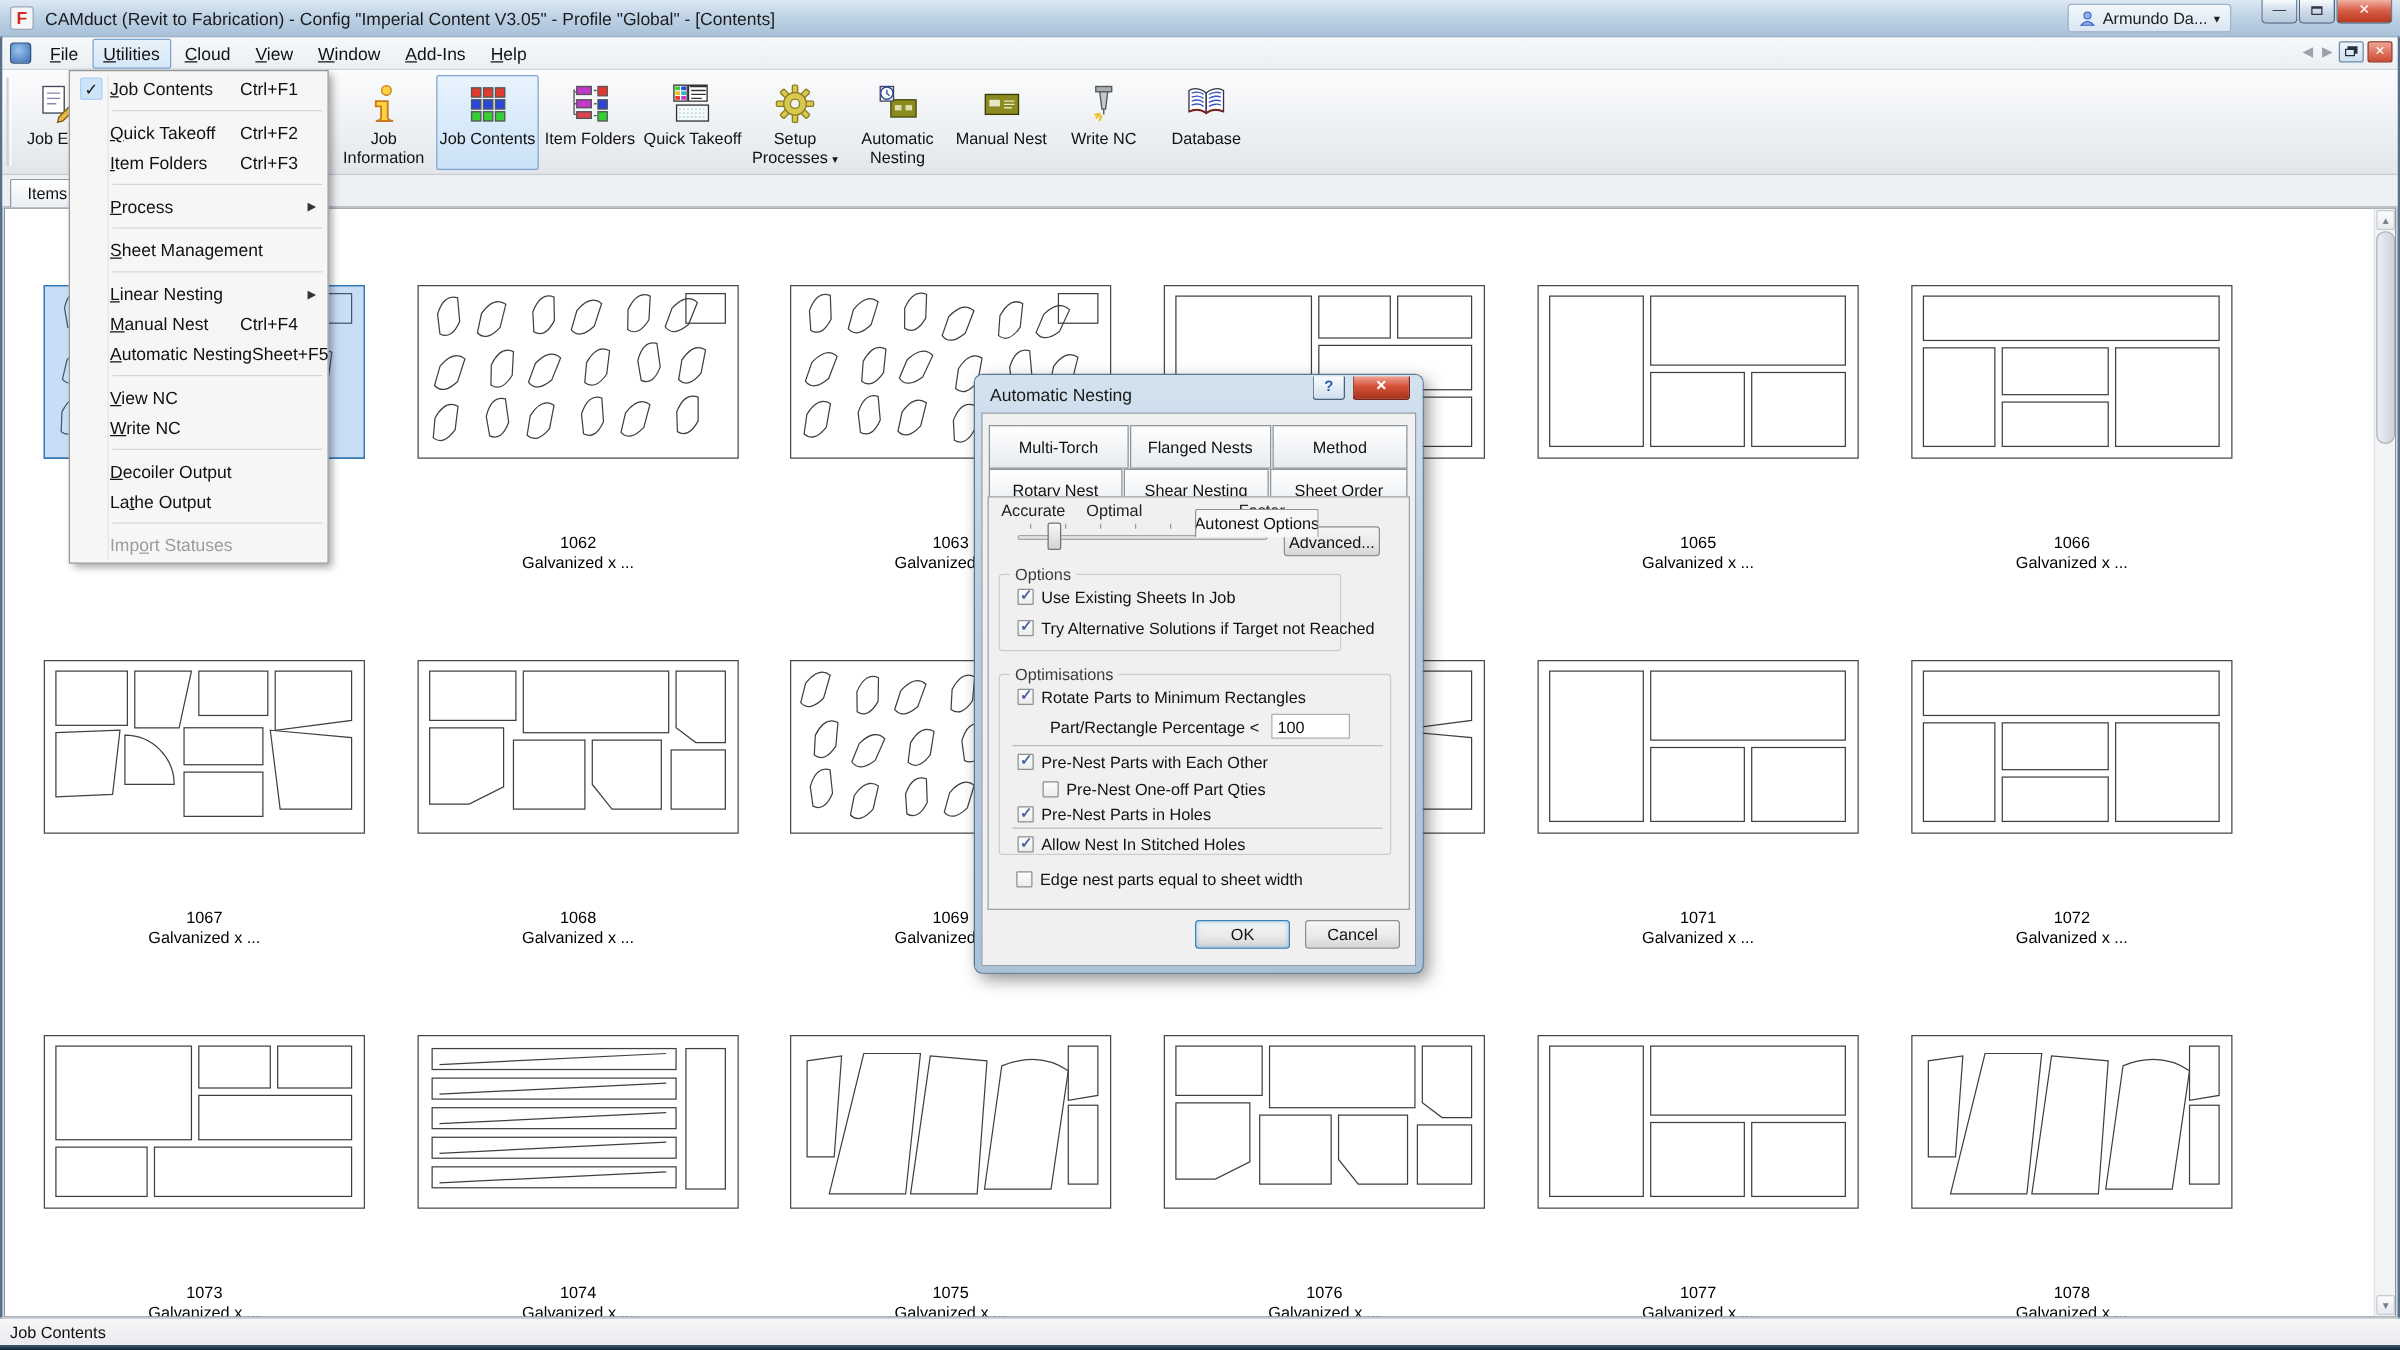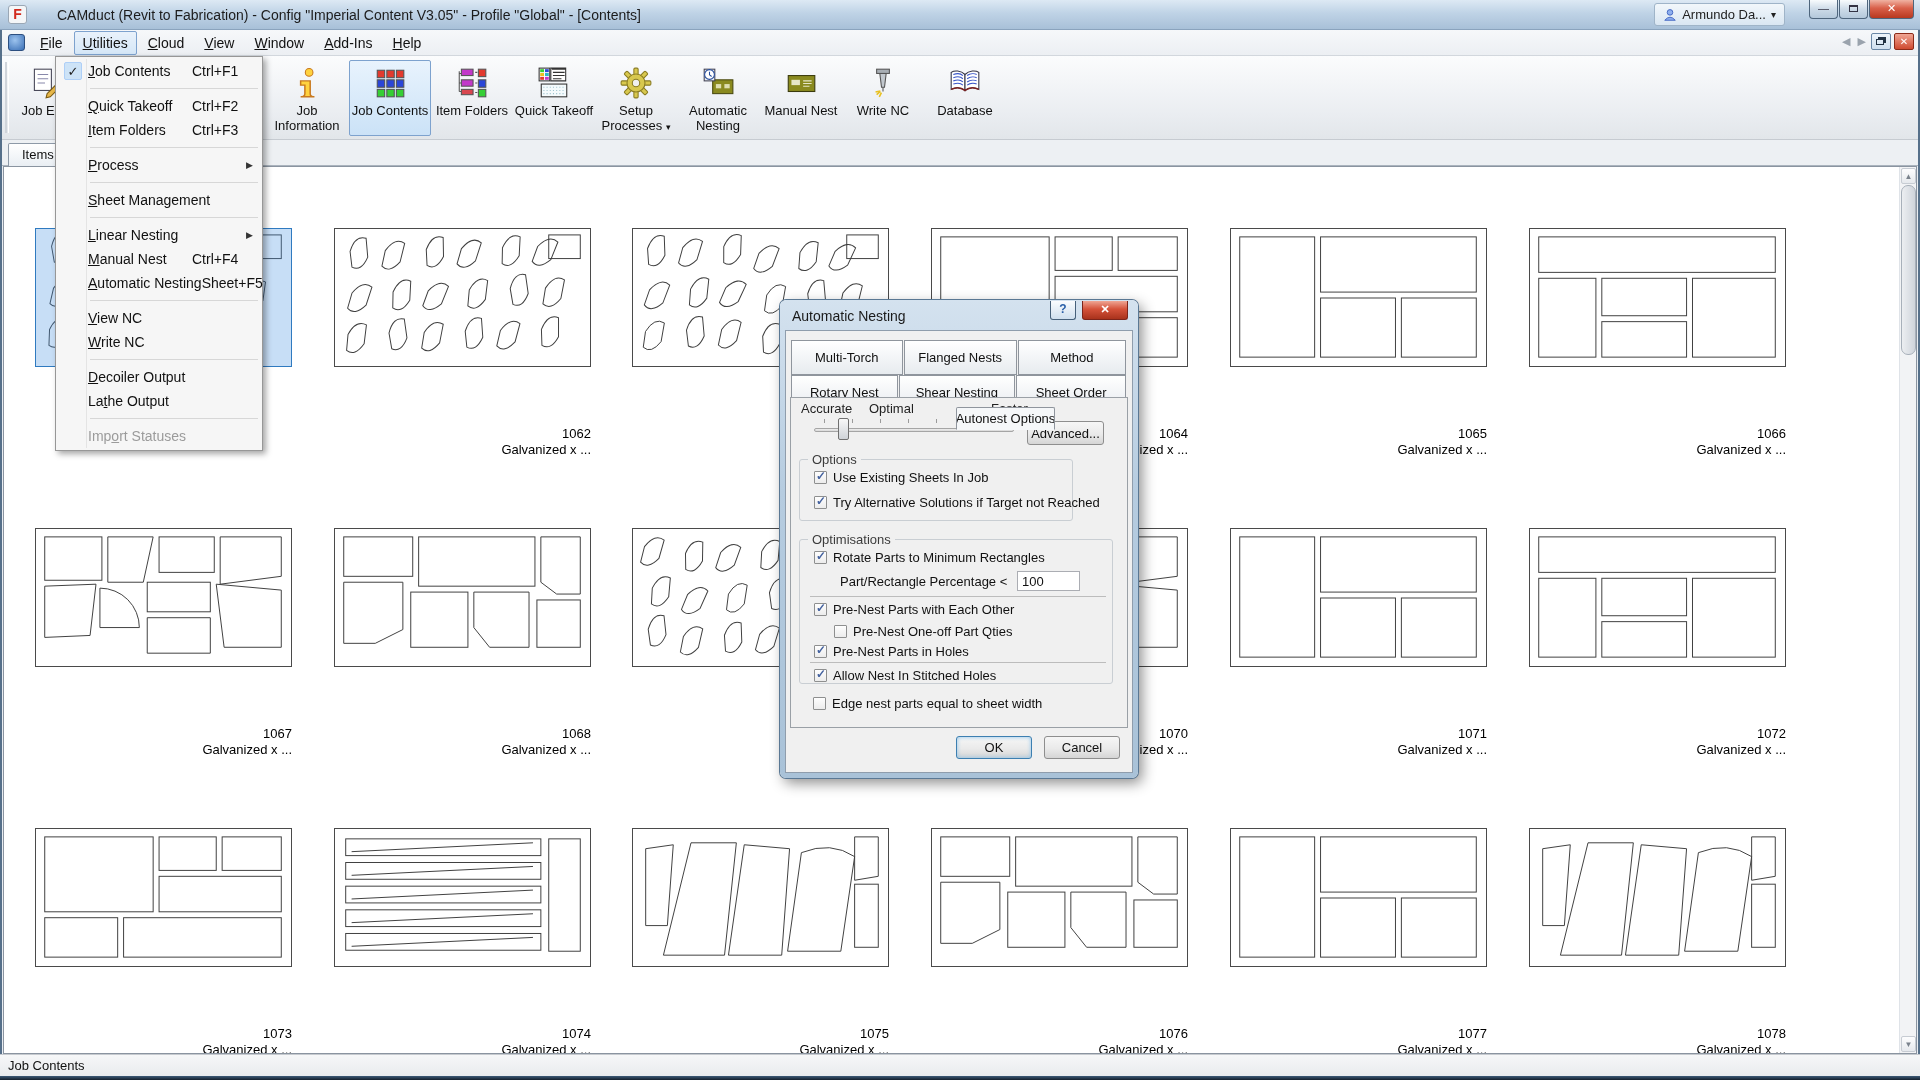--- a/index.html
+++ b/index.html
@@ -6,21 +6,21 @@
   *{box-sizing:border-box;}
   .app{position:relative;width:1920px;height:1080px;background:#e9edf2;overflow:hidden;
        font-family:"Liberation Sans",sans-serif;color:#111;
        box-shadow:inset 0 0 0 2px #56708a;}
   
   .titlebar{position:absolute;left:0;top:0;width:100%;height:30px;
     background:linear-gradient(#dde9f4,#bfd3e6 45%,#a8c0d8);border-bottom:1px solid #8aa3bd;}
   .app-icon{position:absolute;left:8px;top:5px;width:19px;height:19px;background:#f4f6f8;
     border:1px solid #9aa7b5;border-radius:3px;color:#d22b1f;font-weight:bold;font-size:14px;
     text-align:center;line-height:17px;}
-  .title-text{position:absolute;left:36px;top:7px;font-size:14px;color:#1c1c1c;white-space:nowrap;margin-left:21px;}
+  .title-text{position:absolute;left:36px;top:7px;font-size:14px;color:#1c1c1c;white-space:nowrap;}
   .user-chip{position:absolute;right:135px;top:3px;height:23px;display:flex;align-items:center;gap:5px;
     padding:0 8px;font-size:13px;color:#222;background:linear-gradient(#f2f7fb,#d9e6f2);
     border:1px solid #9fb4c8;border-radius:3px;cursor:default;}
   .user-chip .caret{font-size:10px;color:#222;}
   .win-btns{position:absolute;right:6px;top:0;display:flex;}
   .wbtn{width:29px;height:19px;margin-left:1px;border:1px solid #4e657c;border-top:none;
     border-radius:0 0 4px 4px;background:linear-gradient(#f8fbfd,#cddbe8 50%,#b4c8da);
     color:#334;font-size:11px;text-align:center;line-height:17px;}
   .wbtn.close{width:45px;background:linear-gradient(#f0b2a2,#d9604a 45%,#b8381f);color:#fff;}
   .wbtn .mx{display:inline-block;width:9px;height:7px;border:1px solid #334;border-top:2px solid #334;margin-top:5px;}
@@ -58,21 +58,21 @@
     border-radius:2px 2px 0 0;}
   
   .content{position:absolute;left:3px;right:3px;top:166px;height:888px;background:#fff;
     border:1px solid #8a94a0;overflow:hidden;}
   .cell{position:absolute;width:257px;height:300px;}
   .thumb{position:absolute;left:0;top:0;width:257px;height:139px;background:#fff;
     border:1px solid #4a4a4a;}
   .thumb svg{position:absolute;left:0;top:0;width:255px;height:137px;}
   .thumb.sel::after{content:'';position:absolute;inset:-1px;background:rgba(70,145,225,.30);
     border:1px solid #2f7ac0;}
-  .ilabel{position:absolute;top:198px;width:257px;text-align:right;font-size:13px;line-height:16px;color:#000;}
+  .ilabel{position:absolute;top:198px;width:257px;text-align:center;font-size:13px;line-height:16px;color:#000;}
   .sel-box{display:inline-block;background:#3a96ee;color:#fff;padding:2px 6px;border:1px dotted #cfe4f8;}
   
   .vscroll{position:absolute;right:0;top:0;bottom:0;width:17px;background:#f2f3f5;border-left:1px solid #dfe3e8;}
   .varrow{position:absolute;left:1px;width:15px;height:16px;font-size:8px;color:#7a828c;
     text-align:center;line-height:16px;background:linear-gradient(#fdfdfe,#e6e9ed);border:1px solid #c7ccd3;border-radius:2px;}
   .vthumb{position:absolute;left:1px;top:18px;width:15px;height:170px;border:1px solid #a8b0ba;
     border-radius:7px;background:linear-gradient(90deg,#eceef1,#cfd4db);}
   
   .statusbar{position:absolute;left:0;right:0;top:1054px;height:22px;background:linear-gradient(#f6f7f8,#e9ebee);
     border-top:1px solid #c6cacf;font-size:13px;padding:3px 8px;}

